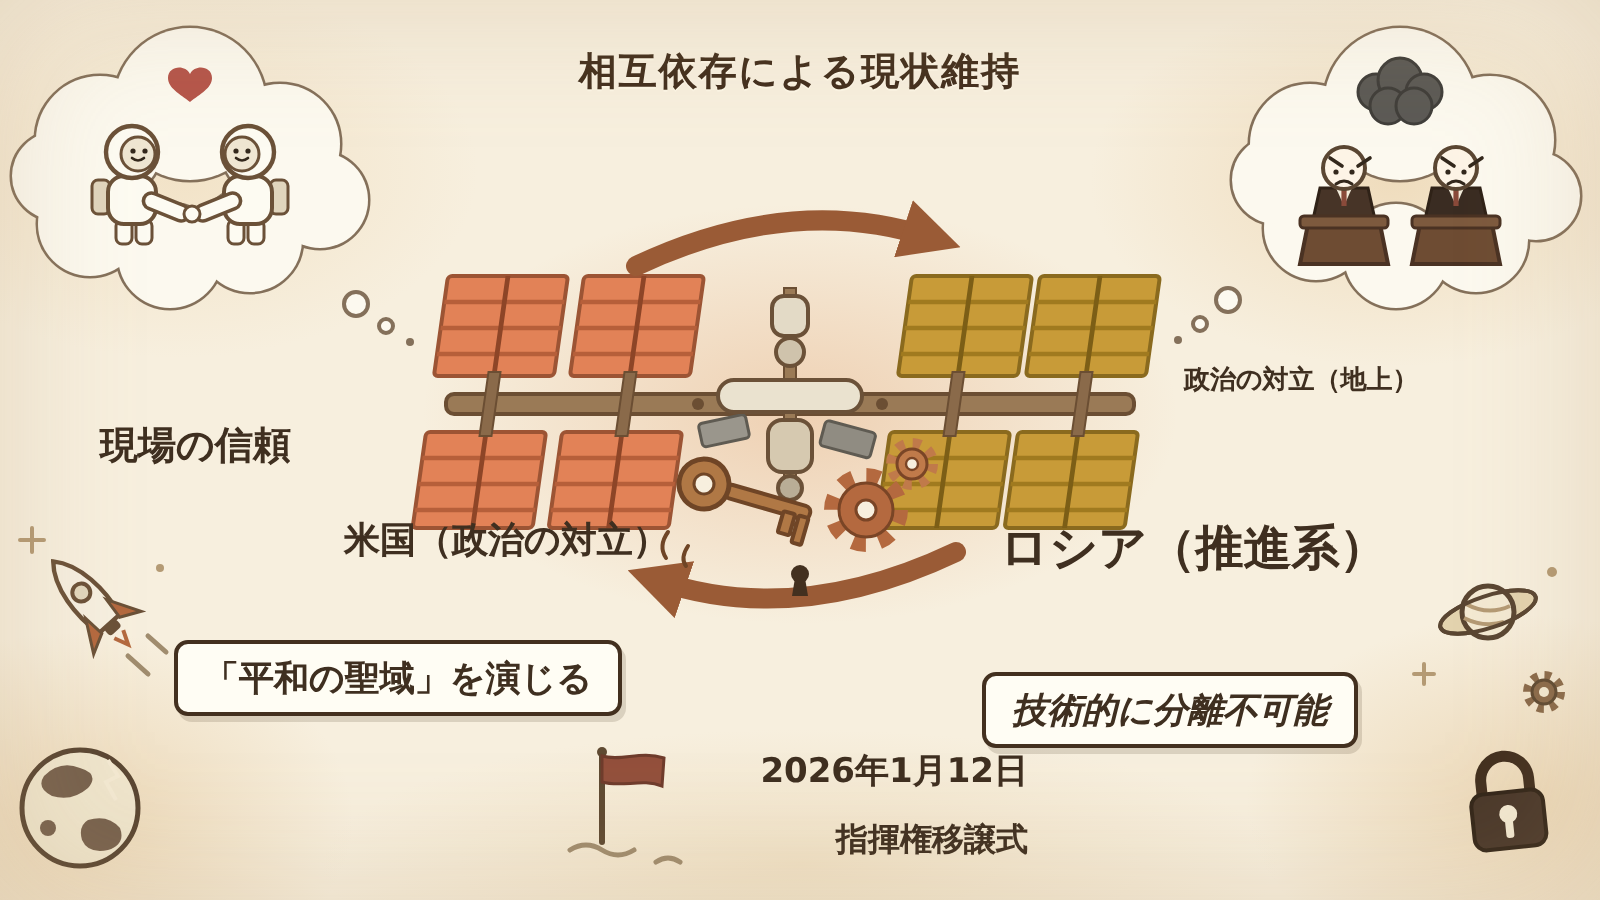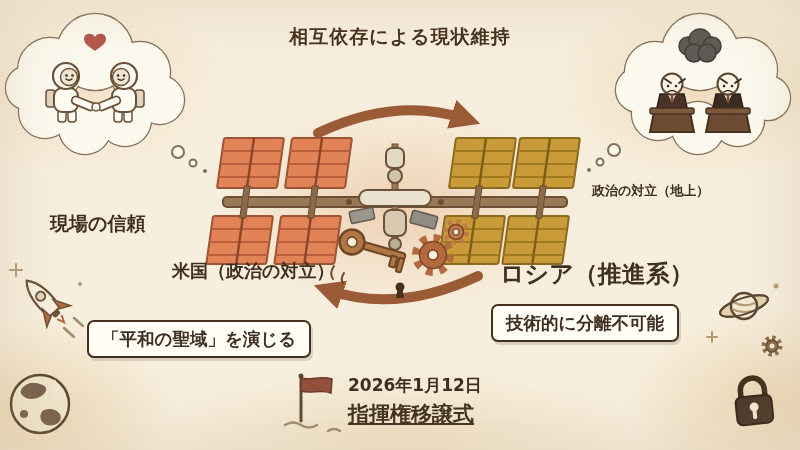--- a/index.html
+++ b/index.html
@@ -22,24 +22,24 @@
   .title{left:50%;top:26px;transform:translateX(-50%);font-size:19px;letter-spacing:1px;color:#432f1d;
     text-shadow:0 1px 0 rgba(255,250,235,.6);}
   .lbl-left-cloud{left:50px;top:184px;font-size:19px;margin-top:29px;}
   .lbl-right-cloud{left:592px;top:184px;font-size:13px;}
   .lbl-us{left:172px;top:261px;font-size:18px;}
   .lbl-russia{left:500px;top:261px;font-size:24px;}
   .callout{position:absolute;background:#fffdf4;border:2px solid #43301f;border-radius:7px;
     padding:5px 13px;font-size:17.5px;font-weight:bold;white-space:nowrap;color:#3f2f20;
     box-shadow:2px 3px 0 rgba(90,70,50,.18);}
   .callout-left{left:87px;top:320px;}
-  .callout-right{left:491px;top:304px;}
-  .event{position:absolute;left:348px;top:374px;width:176px;text-align:left;color:#3f2f20;}
+  .callout-right{left:491px;top:336px;font-style:italic;}
+  .event{position:absolute;left:338px;top:374px;width:176px;text-align:right;color:#3f2f20;}
   .event .date{font-size:17px;font-weight:bold;}
-  .event .name{font-size:21px;font-weight:bold;margin-top:3px;text-decoration:underline;}
+  .event .name{font-size:16px;font-weight:bold;margin-top:13px;}
 </style>
 </head>
 <body>
 
 <div class="canvas">
 
   <svg class="art" width="800" height="450" viewBox="0 0 800 450">
     <defs>
       <marker id="ah" viewBox="0 0 10 10" refX="5" refY="5" markerWidth="3" markerHeight="3" orient="auto">
         <path d="M0,0 L10,5 L0,10 Z" fill="#9a5b36"></path>

